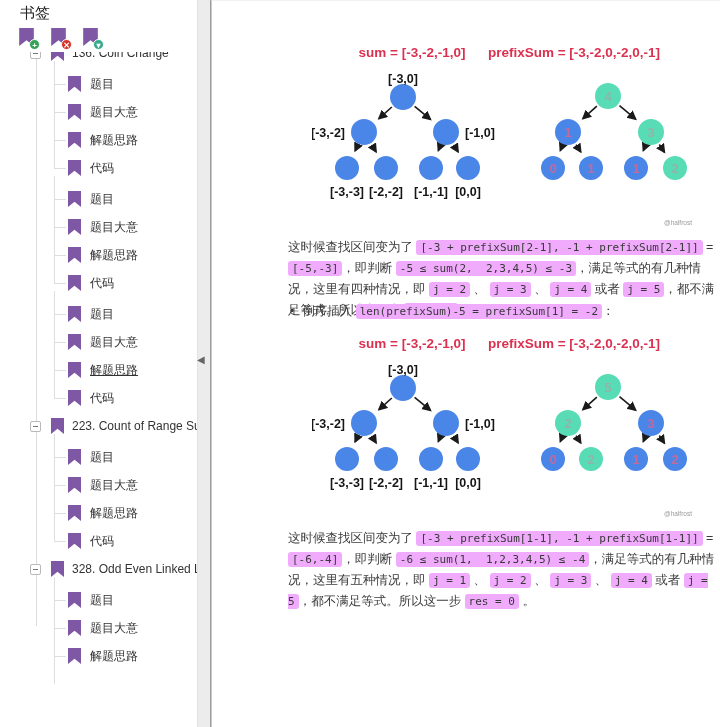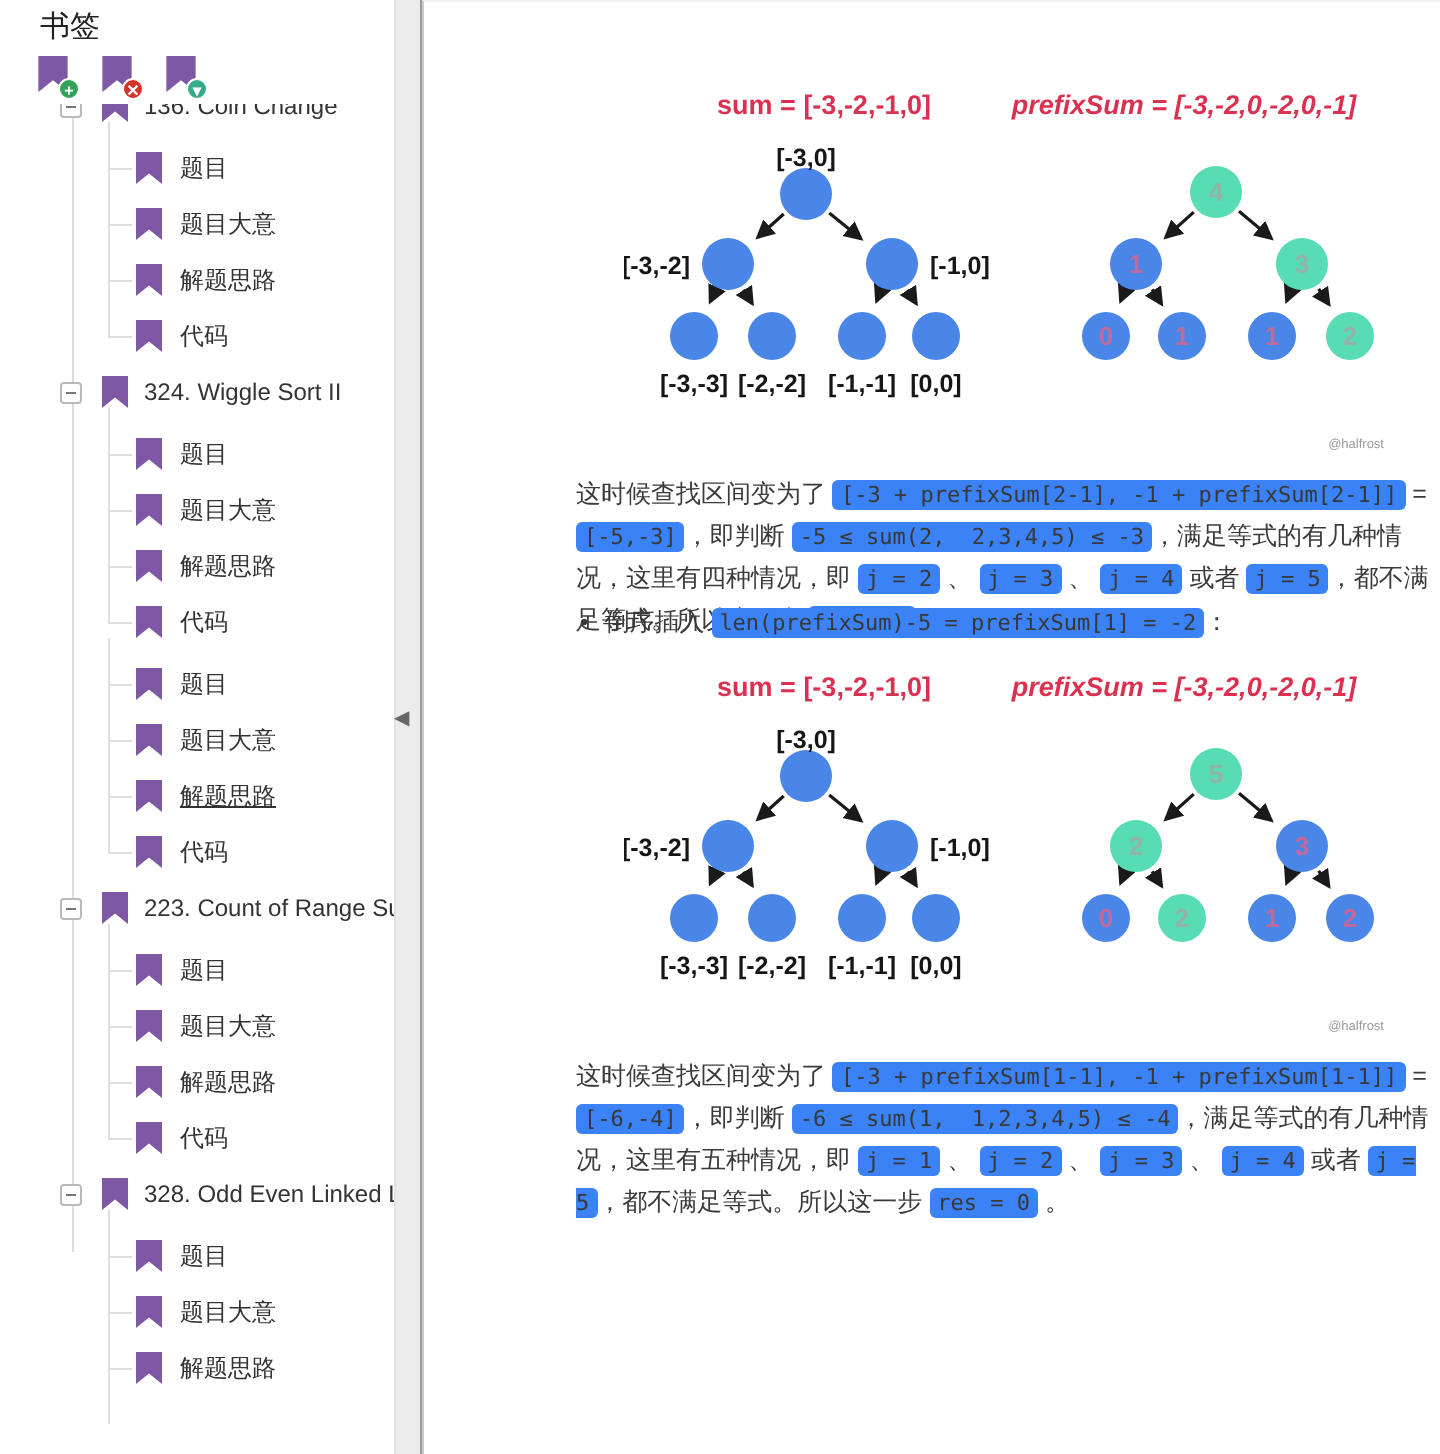--- a/index.html
+++ b/index.html
@@ -39,30 +39,30 @@
   #collapse { position:absolute; left:-1px; top:353px; font-size:10px; color:#666; cursor:pointer;
     line-height:14px; }
 
   
   #content { position:absolute; left:211px; top:0; width:509px; height:727px; background:#fff;
     border-left:1px solid #c9c9c9; border-top:1px solid #f1f1f1; }
   .section { position:absolute; left:0; width:509px; height:300px; }
   .dg-title { position:absolute; top:44px; font-size:13.5px; font-weight:bold; color:#db3150;
     text-align:center; white-space:nowrap; }
   .dg-title.sum { left:115px; width:170px; }
-  .dg-title.prefix { left:280px; width:200px;font-style:italic; }
+  .dg-title.prefix { left:262px; width:200px; }
   .tree-svg { position:absolute; left:100px; top:58px; }
   .watermark { position:absolute; left:420px; top:218px; width:60px; text-align:right;
     font-size:6.5px; color:#9a9a9a; }
   .para { position:absolute; left:76px; top:236px; width:428px; font-size:12.5px; color:#3a3a3a;
     line-height:21px; }
   .bullet { position:absolute; left:78px; top:300px; width:426px; font-size:12.5px; color:#3a3a3a;
     line-height:21px; }
   .bullet .dot { font-size:12px; margin-right:8px; }
-  .code { font-family:"DejaVu Sans Mono", monospace; font-size:11px; background:#3b82f6;
+  .code { font-family:"DejaVu Sans Mono", monospace; font-size:11px; background:#f0abfc;
     color:#383838; padding:1px 4px; border-radius:3px; }
 </style>
 </head>
 <body>
 
 <div id="sidebar">
   <div class="sb-title">书签</div>
   <div class="sb-toolbar">
       <div class="tb-btn">
         <svg width="15" height="18" viewBox="0 0 13 16" class="bm">
@@ -119,27 +119,20 @@
           <div class="row child">
             <span class="stub"></span>
             <svg width="13" height="16" viewBox="0 0 13 16" class="bm">
               <path d="M0,0 H13 V16 L6.5,10.8 L0,16 Z" fill="#7e57a5"></path>
             </svg>
             <span class="clabel">代码</span>
           </div>
         </div>
       </div>
       <div class="group">
-        <div class="row parent">
-          <span class="expander"></span>
-          <svg width="13" height="16" viewBox="0 0 13 16" class="bm">
-            <path d="M0,0 H13 V16 L6.5,10.8 L0,16 Z" fill="#7e57a5"></path>
-          </svg>
-          <span class="plabel">324. Wiggle Sort II</span>
-        </div>
         <div class="children">
           <div class="vline"></div>
           <div class="row child">
             <span class="stub"></span>
             <svg width="13" height="16" viewBox="0 0 13 16" class="bm">
               <path d="M0,0 H13 V16 L6.5,10.8 L0,16 Z" fill="#7e57a5"></path>
             </svg>
             <span class="clabel">题目</span>
           </div>
           <div class="row child">

